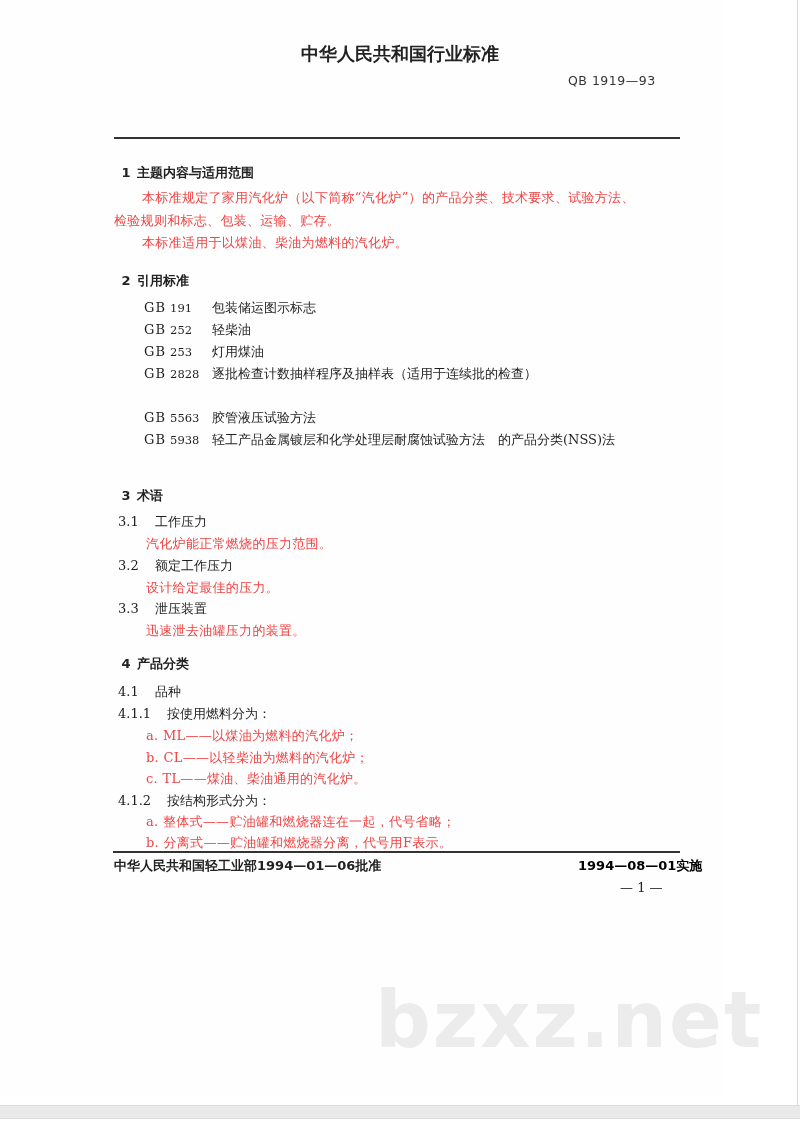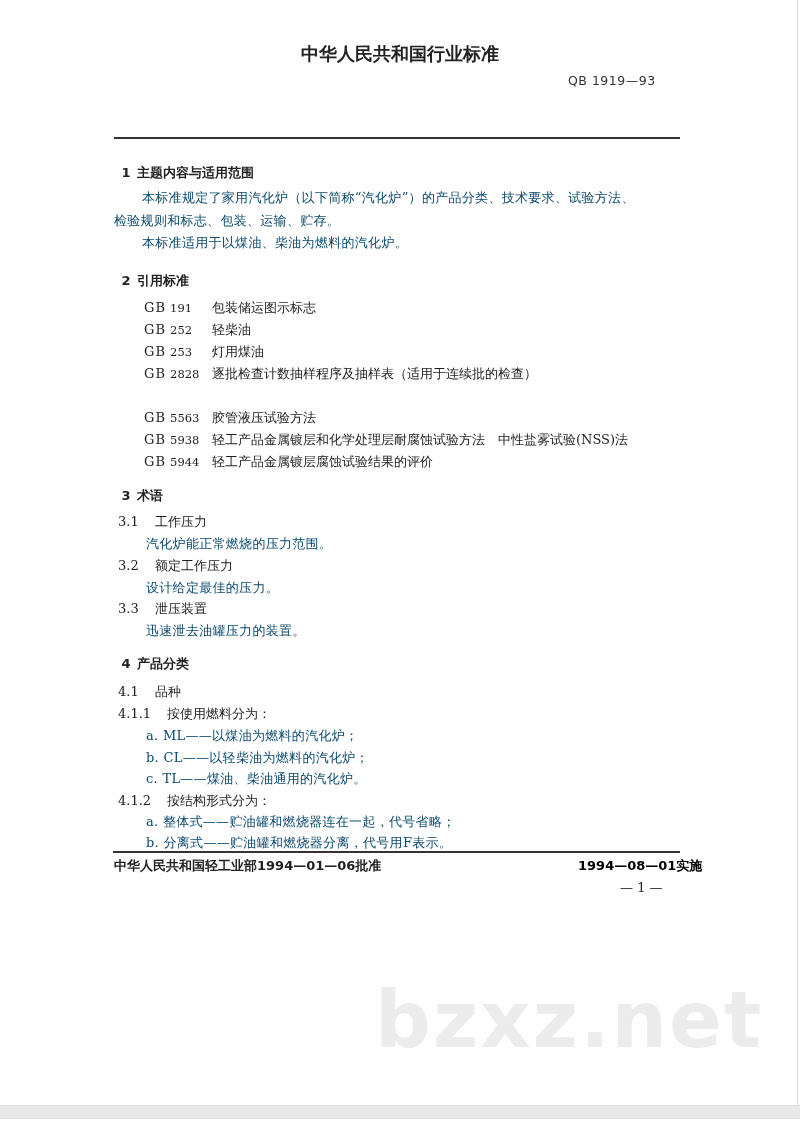--- a/index.html
+++ b/index.html
@@ -14,21 +14,21 @@
 
   .std-header { left: 0; width: 800px; top: 42px; text-align: center; font-size: 18px; font-weight: bold; letter-spacing: 0px; color: #222; }
   .std-code { left: 568px; top: 73px; font-size: 12.5px; letter-spacing: 0.5px; color: #333; }
   .doc-title { left: 0; width: 800px; top: 101px; text-align: center; font-size: 20px; font-weight: bold; color: #222; }
   .rule { position: absolute; height: 2px; background: #333; }
   .rule-top { left: 114px; width: 566px; top: 137px; }
   .rule-foot { left: 113px; width: 567px; top: 851px; }
 
   .h1 { font-size: 13px; font-weight: bold; color: #222; text-align: center; }
   .h1 .num { display: inline-block; width: 22px; }
-  .p { font-size: 13px; color: #0c4a6e; letter-spacing: 0.3px; }
+  .p { font-size: 13px; color: #ef4444; letter-spacing: 0.3px; }
   .ref { font-size: 13px; color: #1e1e1e; }
   .ref .code { display: inline-block; width: 68px; }
   .ref .code .gb { letter-spacing: 1px; }
   .ref .code .n { font-size: 11.5px; }
   .sub { font-size: 13px; color: #1e1e1e; }
   .sub .num { display: inline-block; width: 37px; }
   .sub .num.w { width: 49px; }
 
   .foot-left { left: 114px; top: 857px; font-size: 13px; font-weight: bold; color: #222; }
   .foot-right { left: 578px; top: 857px; font-size: 13px; font-weight: bold; color: #000000; }
@@ -67,24 +67,21 @@
   <div class="abs ref" style="left:144px; top:343px;">
     <span class="code"><span class="gb">GB</span> <span class="n">253</span></span><span>灯用煤油</span>
   </div>
   <div class="abs ref" style="left:144px; top:365px;">
     <span class="code"><span class="gb">GB</span> <span class="n">2828</span></span><span>逐批检查计数抽样程序及抽样表（适用于连续批的检查）</span>
   </div>
   <div class="abs ref" style="left:144px; top:409px;">
     <span class="code"><span class="gb">GB</span> <span class="n">5563</span></span><span>胶管液压试验方法</span>
   </div>
   <div class="abs ref" style="left:144px; top:431px;">
-    <span class="code"><span class="gb">GB</span> <span class="n">5938</span></span><span>轻工产品金属镀层和化学处理层耐腐蚀试验方法　中性盐雾试验(NSS)法</span>
-  </div>
-  <div class="abs ref" style="left:144px; top:453px;">
-    <span class="code"><span class="gb">GB</span> <span class="n">5944</span></span><span>轻工产品金属镀层腐蚀试验结果的评价</span>
+    <span class="code"><span class="gb">GB</span> <span class="n">5938</span></span><span>轻工产品金属镀层和化学处理层耐腐蚀试验方法　的产品分类(NSS)法</span>
   </div>
 
   <div class="abs h1 sans" style="left:115px; top:487px;">
     <span class="num">3</span><span>术语</span>
   </div>
   <div class="abs sub" style="left:118px; top:513px;">
     <span class="num">3.1</span><span>工作压力</span>
   </div>
   <div class="abs p" style="left:146px; top:535px;">汽化炉能正常燃烧的压力范围。</div>
   <div class="abs sub" style="left:118px; top:557px;">

